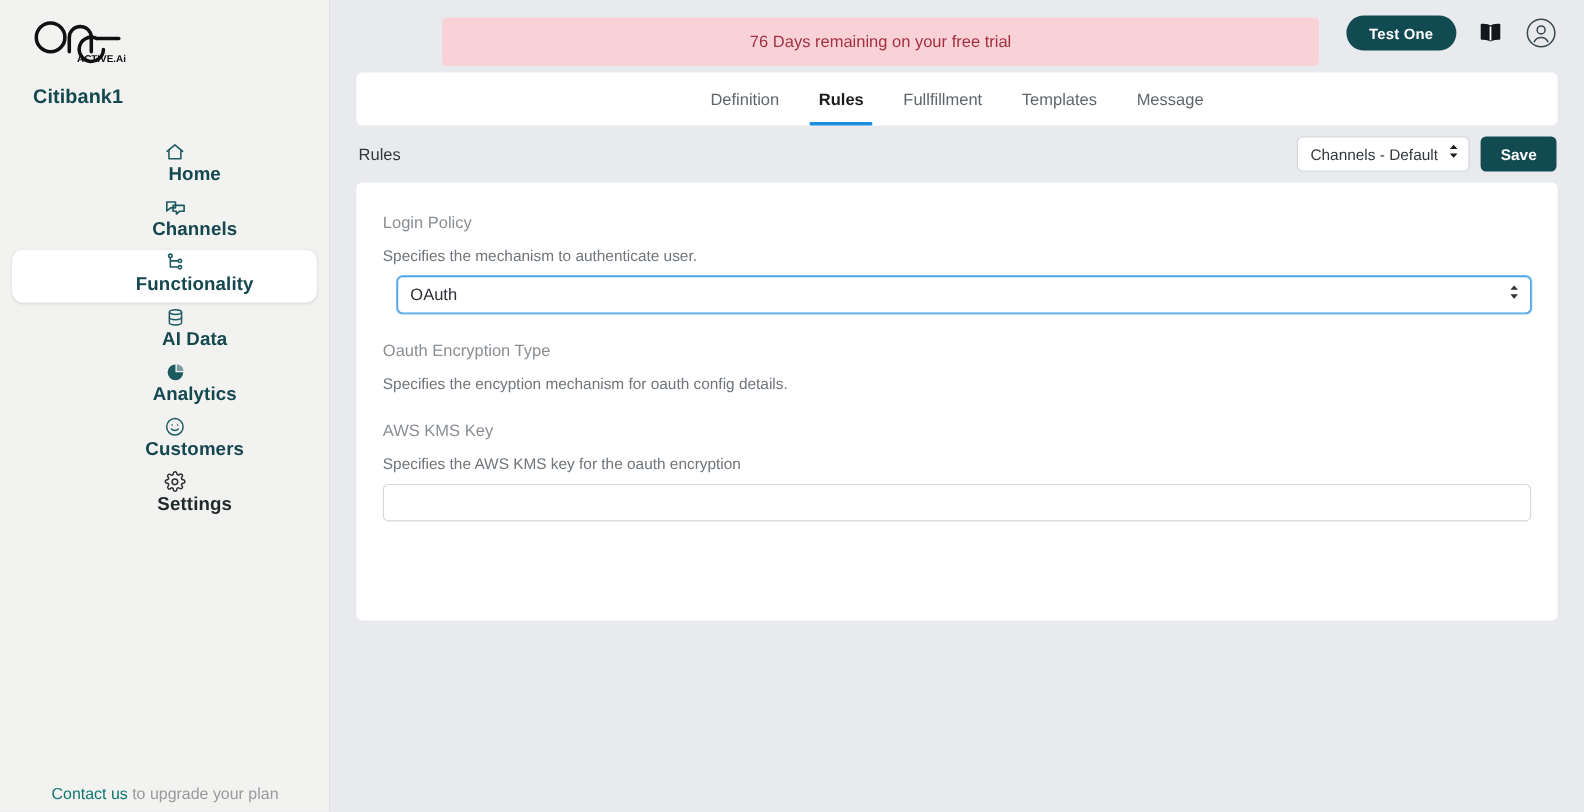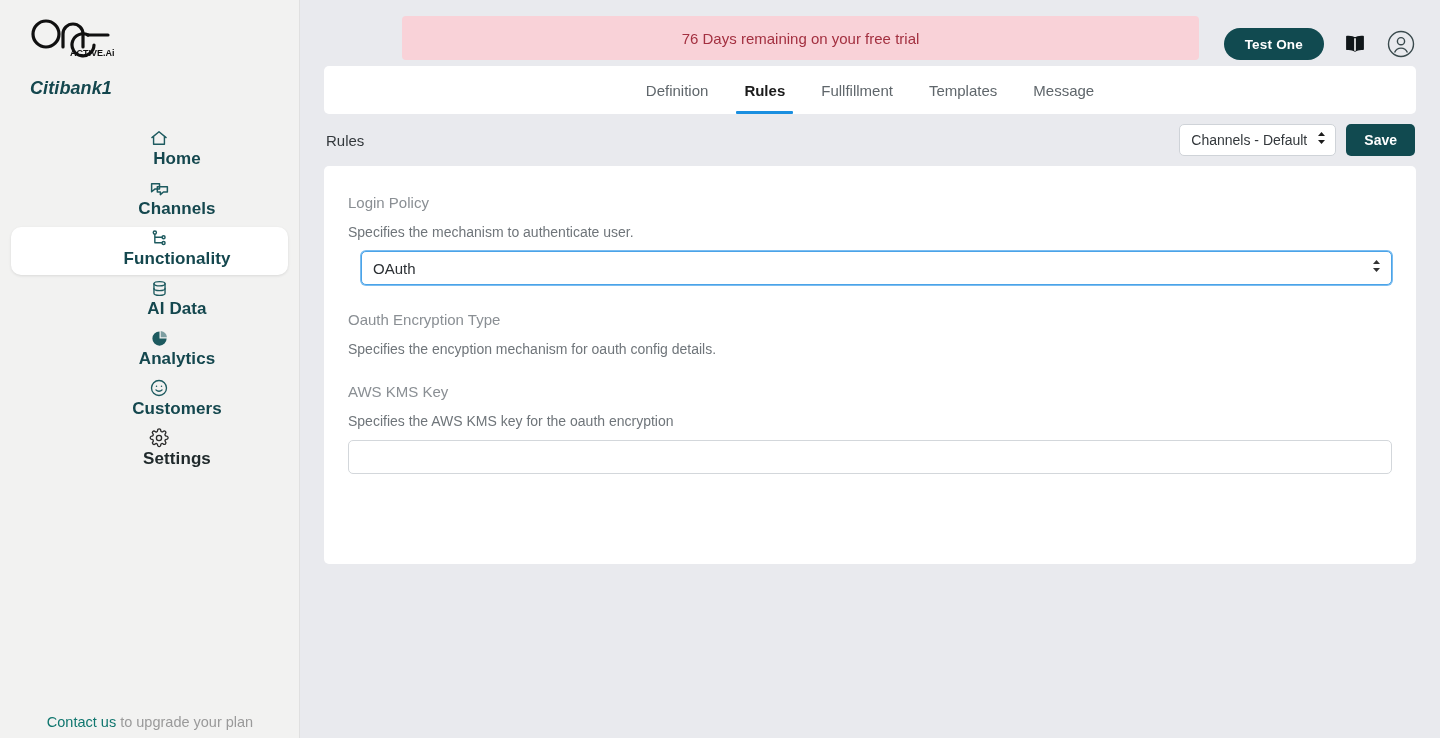--- a/index.html
+++ b/index.html
@@ -35,21 +35,20 @@
   }
   .logo-svg { display: block; }
 
   .workspace-name {
     font-size: 18px;
     font-weight: bold;
     color: #14474e;
     padding-left: 30px;
     margin-top: 16px;
     letter-spacing: .1px;
-    font-style: italic;
   }
 
   .nav {
     margin-top: 28px;
     padding: 0 11px;
   }
 
   .nav-item {
     display: flex;
     align-items: center;
@@ -126,21 +125,21 @@
     align-items: center;
     justify-content: center;
     font-size: 15px;
     color: #a33040;
     margin-left: 31px;
   }
 
   .top-actions {
     position: absolute;
     right: 24px;
-    top: 28px;
+    top: 14px;
     display: flex;
     align-items: center;
     gap: 16px;
   }
 
   .test-btn {
     background: #114a50;
     color: #ffffff;
     border: none;
     border-radius: 16px;

